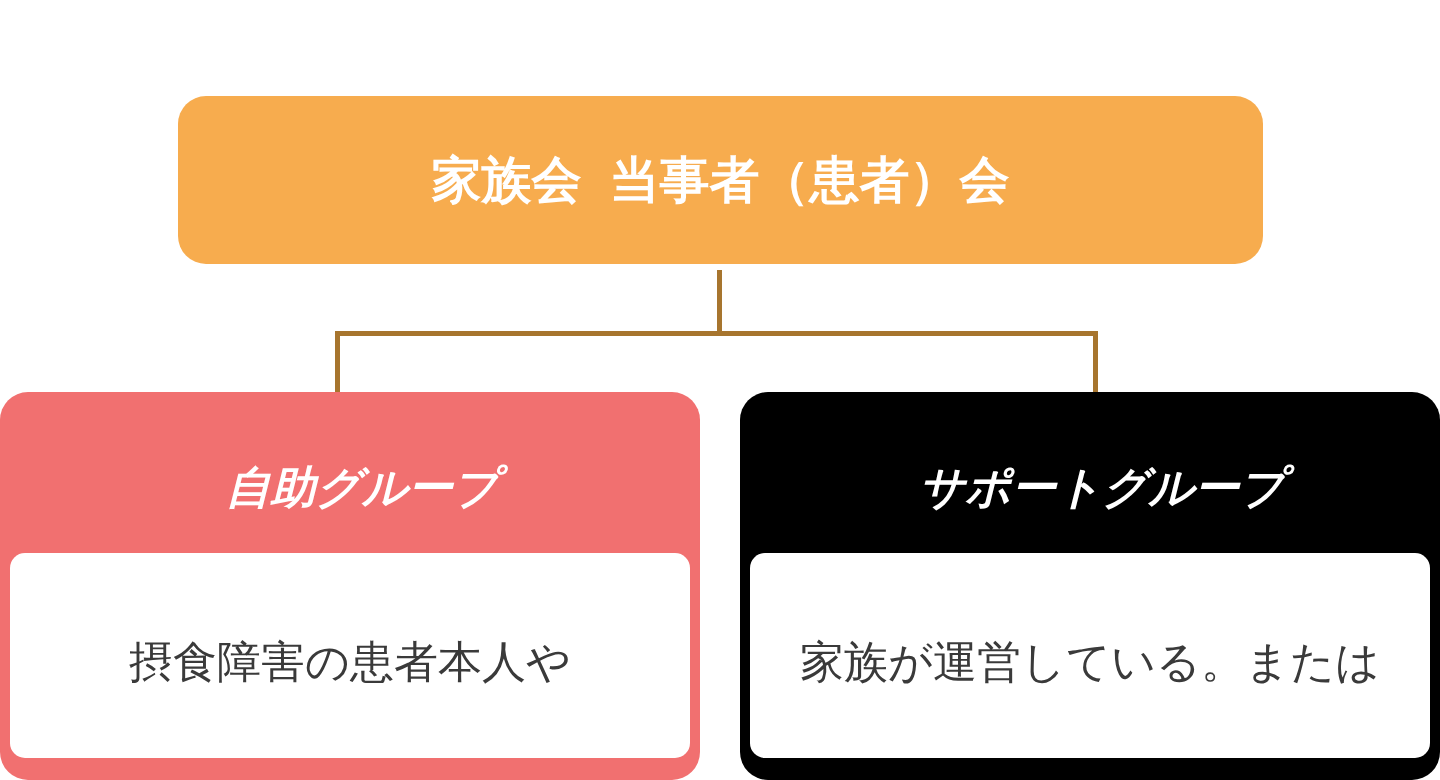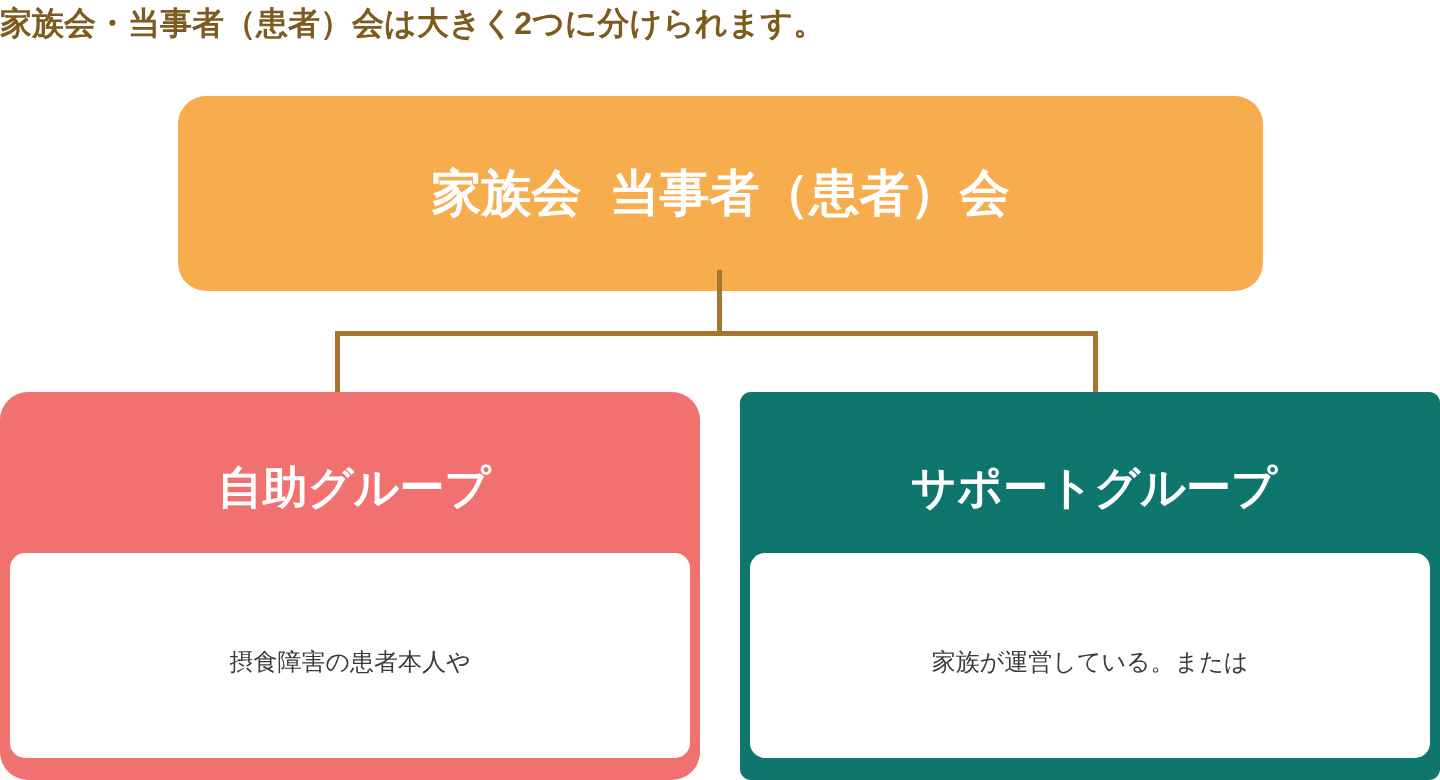--- a/index.html
+++ b/index.html
@@ -25,21 +25,21 @@
     line-height: 46px;
     font-weight: 700;
     color: #7d5a1e;
     white-space: nowrap;
   }
 
   
   .root-box {
     position: absolute;
     left: 178px; top: 96px;
-    width: 1085px; height: 195px;
+    width: 1085px; height: 168px;
     background: #f7ac4e;
     border-radius: 28px;
     display: flex; align-items: center; justify-content: center;
   }
   .root-label {
     color: #ffffff;
     font-weight: 700;
     font-size: 50px;
     word-spacing: 14px;
     white-space: nowrap;
@@ -53,53 +53,53 @@
   .conn-v-right { left: 1093px; top: 331px; width: 5px;   height: 61px; }
 
   
   .group-box {
     position: absolute;
     top: 392px;
     width: 700px; height: 388px;
     border-radius: 28px;
   }
   .group-box.red   { left: 0;     background: #f17070; }
-  .group-box.green { left: 740px; background: #0f766e; border-radius: 11px; }
+  .group-box.green { left: 740px; background: #000000; }
 
   .group-header {
     position: absolute;
-    left: 4px; top: 0; width: 100%; height: 192px;
+    left: 12px; top: 0; width: 100%; height: 192px;
     display: flex; align-items: center; justify-content: center;
     color: #ffffff;
     font-weight: 700;
     font-size: 45px;
     white-space: nowrap;
+    font-style: italic;
   }
 
   .group-body {
     position: absolute;
     left: 10px; right: 10px; top: 161px; bottom: 22px;
     background: #ffffff;
     border-radius: 15px;
     display: flex; flex-direction: column;
     align-items: center; justify-content: center;
     padding-top: 12px;
     color: #3a3a3a;
-    font-size: 24px;
+    font-size: 44px;
     line-height: 51px;
     text-align: center;
   }
   .group-body .line { white-space: nowrap; }
 </style>
 </head>
 <body>
 
 <div class="canvas">
 
-  <div class="heading">家族会・当事者（患者）会は大きく2つに分けられます。</div>
 
   <div class="root-box">
     <span class="root-label">家族会 当事者（患者）会</span>
   </div>
 
   <div class="conn conn-v-top"></div>
   <div class="conn conn-h"></div>
   <div class="conn conn-v-left"></div>
   <div class="conn conn-v-right"></div>
 

